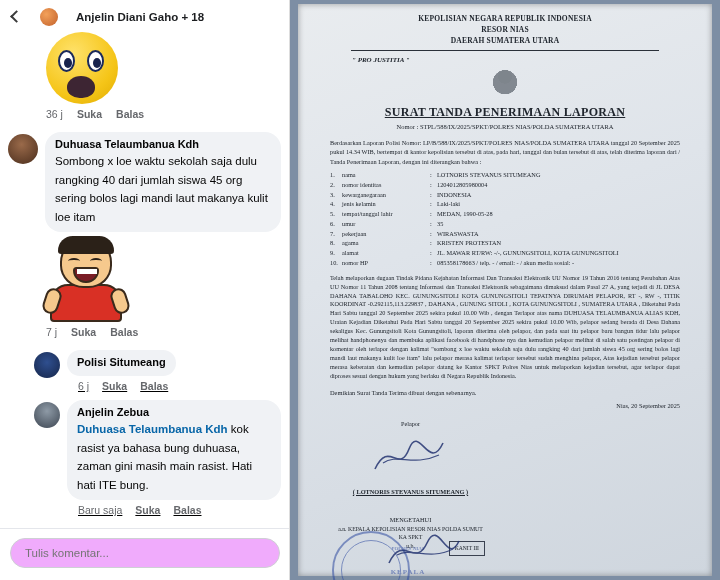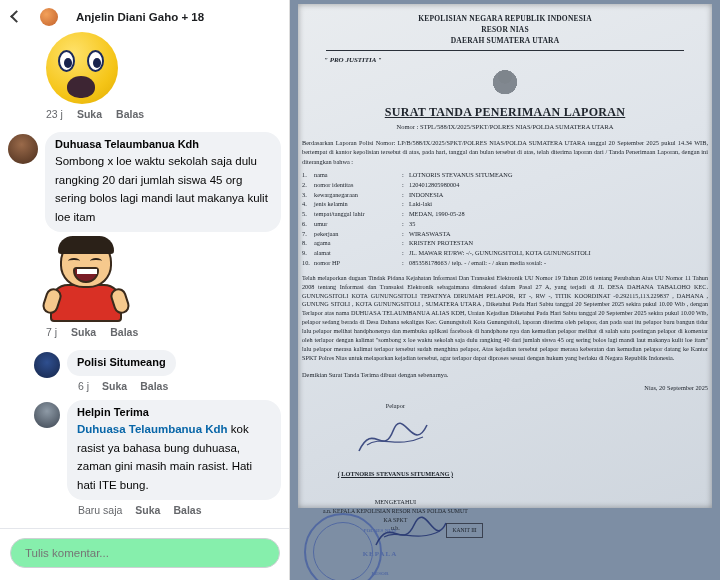--- a/index.html
+++ b/index.html
@@ -122,21 +122,21 @@
     margin-top: 2px;
     background: #cfd3d8;
     overflow: hidden;
     position: relative;
   }
   .c-avatar.indent-sz { width: 26px; height: 26px; }
   .av-1 { background: radial-gradient(circle at 45% 35%, #9a6a4a, #4a2d1c); }
   .av-2 { background: radial-gradient(circle at 50% 40%, #2f4f8f, #16264a); }
   .av-3 { background: radial-gradient(circle at 50% 35%, #8e9aa6, #3d4652); }
 
-  .c-body { flex: 1 1 auto; min-width: 0; }
+  .c-body { flex: 1 1 auto; min-width: 0; text-decoration: underline; }
   .bubble {
     background: #f0f2f5;
     border-radius: 16px;
     padding: 6px 10px 7px 10px;
     display: inline-block;
     max-width: 100%;
   }
   .c-name {
     font-size: 11px;
     font-weight: bold;
@@ -239,21 +239,21 @@
     background: #ffffff;
     border-top: 1px solid #e4e6eb;
   }
   .composer-box {
     height: 30px;
     border: 1px solid #ced0d4;
     border-radius: 16px;
     display: flex;
     align-items: center;
     padding: 0 12px;
-    background: #86efac;
+    background: #f0abfc;
   }
   .composer-box input {
     border: 0;
     outline: 0;
     background: transparent;
     width: 100%;
     font-size: 11.5px;
     color: #65676b;
     font-family: "Liberation Sans", sans-serif;
   }
@@ -262,24 +262,24 @@
   .doc-pane {
     width: 430px;
     height: 580px;
     background: #7d8ea4;
     position: relative;
     overflow: hidden;
   }
   .paper {
     position: absolute;
     left: 8px; top: 4px;
-    width: 414px; height: 504px;
+    width: 414px; height: 572px;
     background: linear-gradient(160deg, #e9ecef 0%, #dfe4ea 40%, #cfd6de 100%);
     box-shadow: 0 0 6px rgba(0,0,0,.35) inset;
-    padding: 10px 4px;
+    padding: 10px 32px;
     color: #20262e;
     font-family: "Liberation Serif", serif;
   }
   .doc-kop {
     text-align: center;
     font-size: 7.5px;
     font-weight: bold;
     line-height: 1.45;
     letter-spacing: .2px;
   }
@@ -437,31 +437,31 @@
     </div>
 
     <div class="sticker-row">
       <div class="emoji-shocked">
         <span class="eye l"></span>
         <span class="eye r"></span>
         <span class="mouth"></span>
       </div>
     </div>
     <div class="meta-row">
-      <span class="time">23 j</span>
+      <span class="time">36 j</span>
       <span>Suka</span>
       <span>Balas</span>
     </div>
 
     <div class="comment">
       <div class="c-avatar av-1"></div>
       <div class="c-body">
         <div class="bubble">
           <span class="c-name">Duhuasa Telaumbanua Kdh</span>
-          <span class="c-text">Sombong x loe waktu sekolah saja dulu rangking 20 dari jumlah siswa 45 org sering bolos lagi mandi laut makanya kulit loe itam</span>
+          <span class="c-text">Sombong x loe waktu sekolah saja dulu rangking 40 dari jumlah siswa 45 org sering bolos lagi mandi laut makanya kulit loe itam</span>
         </div>
       </div>
     </div>
 
     <div class="sticker-mid">
       <div class="laugh-sticker">
         <span class="body"></span>
         <span class="arm l"></span>
         <span class="arm r"></span>
         <span class="head"></span>
@@ -488,21 +488,21 @@
           <span>Suka</span>
           <span>Balas</span>
         </div>
       </div>
     </div>
 
     <div class="comment indent">
       <div class="c-avatar indent-sz av-3"></div>
       <div class="c-body">
         <div class="bubble">
-          <span class="c-name">Helpin Terima</span>
+          <span class="c-name">Anjelin Zebua</span>
           <span class="c-text"><span class="mention">Duhuasa Telaumbanua Kdh</span><span> kok rasist ya bahasa bung duhuasa, zaman gini masih main rasist. Hati hati ITE bung.</span></span>
         </div>
         <div class="c-actions">
           <span class="time">Baru saja</span>
           <span>Suka</span>
           <span>Balas</span>
         </div>
       </div>
     </div>
 

